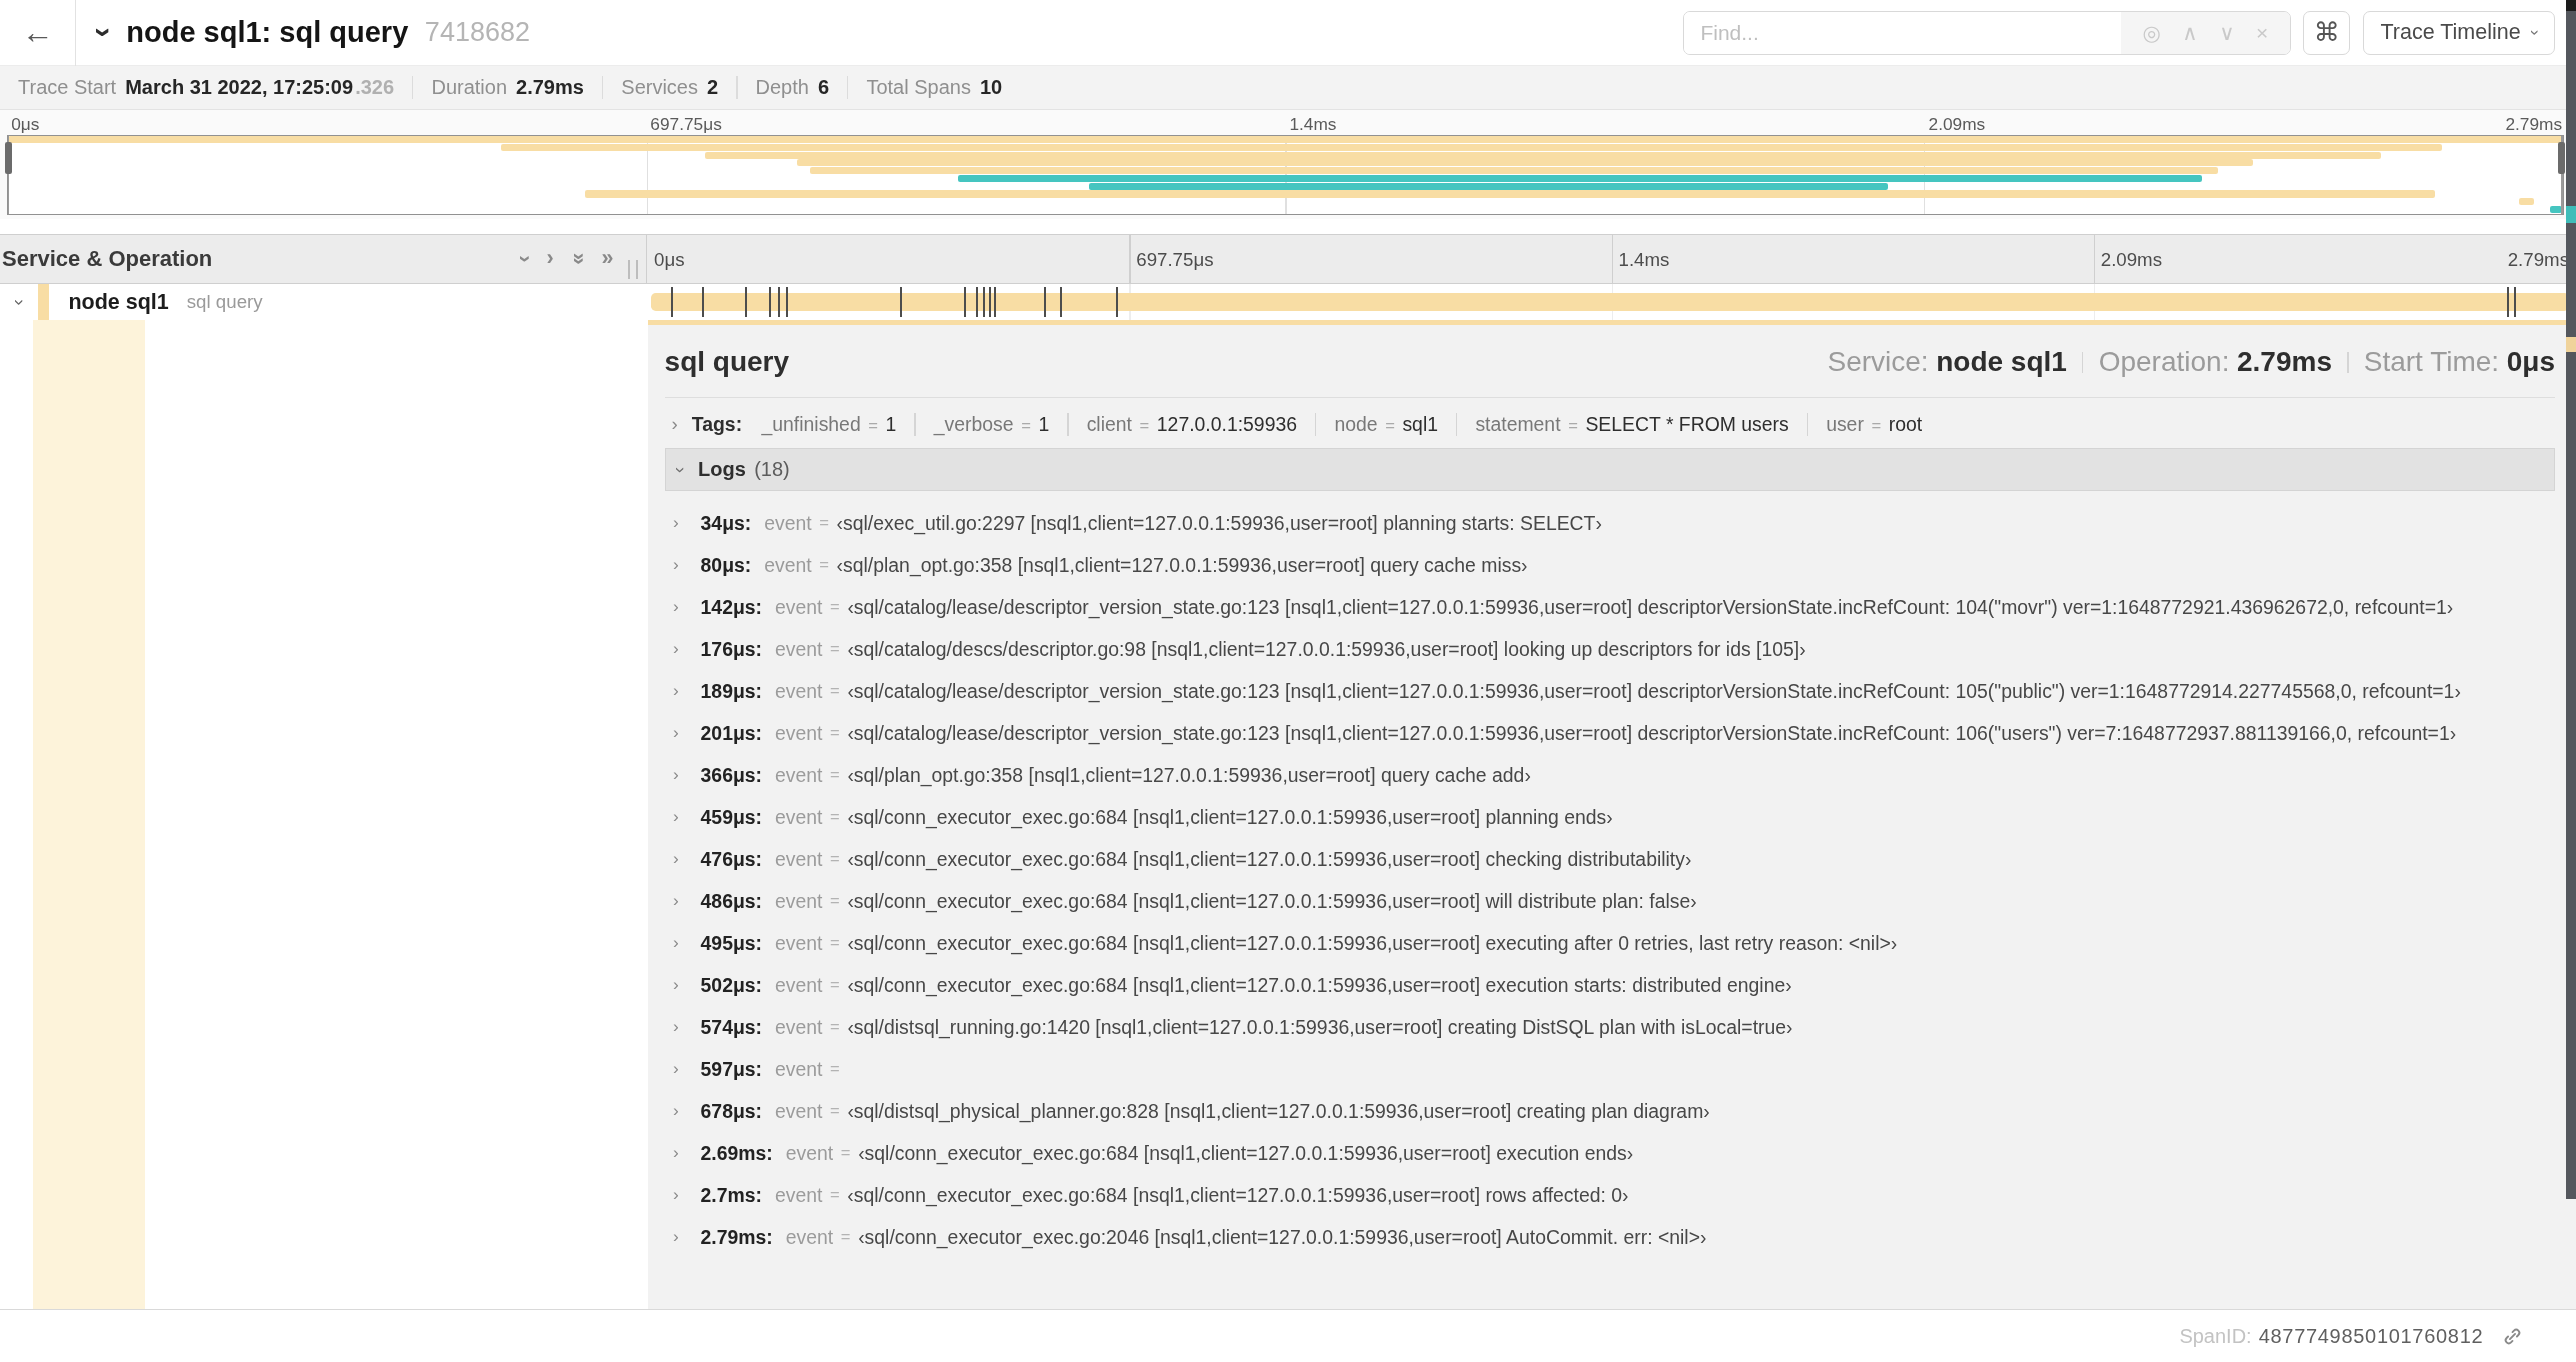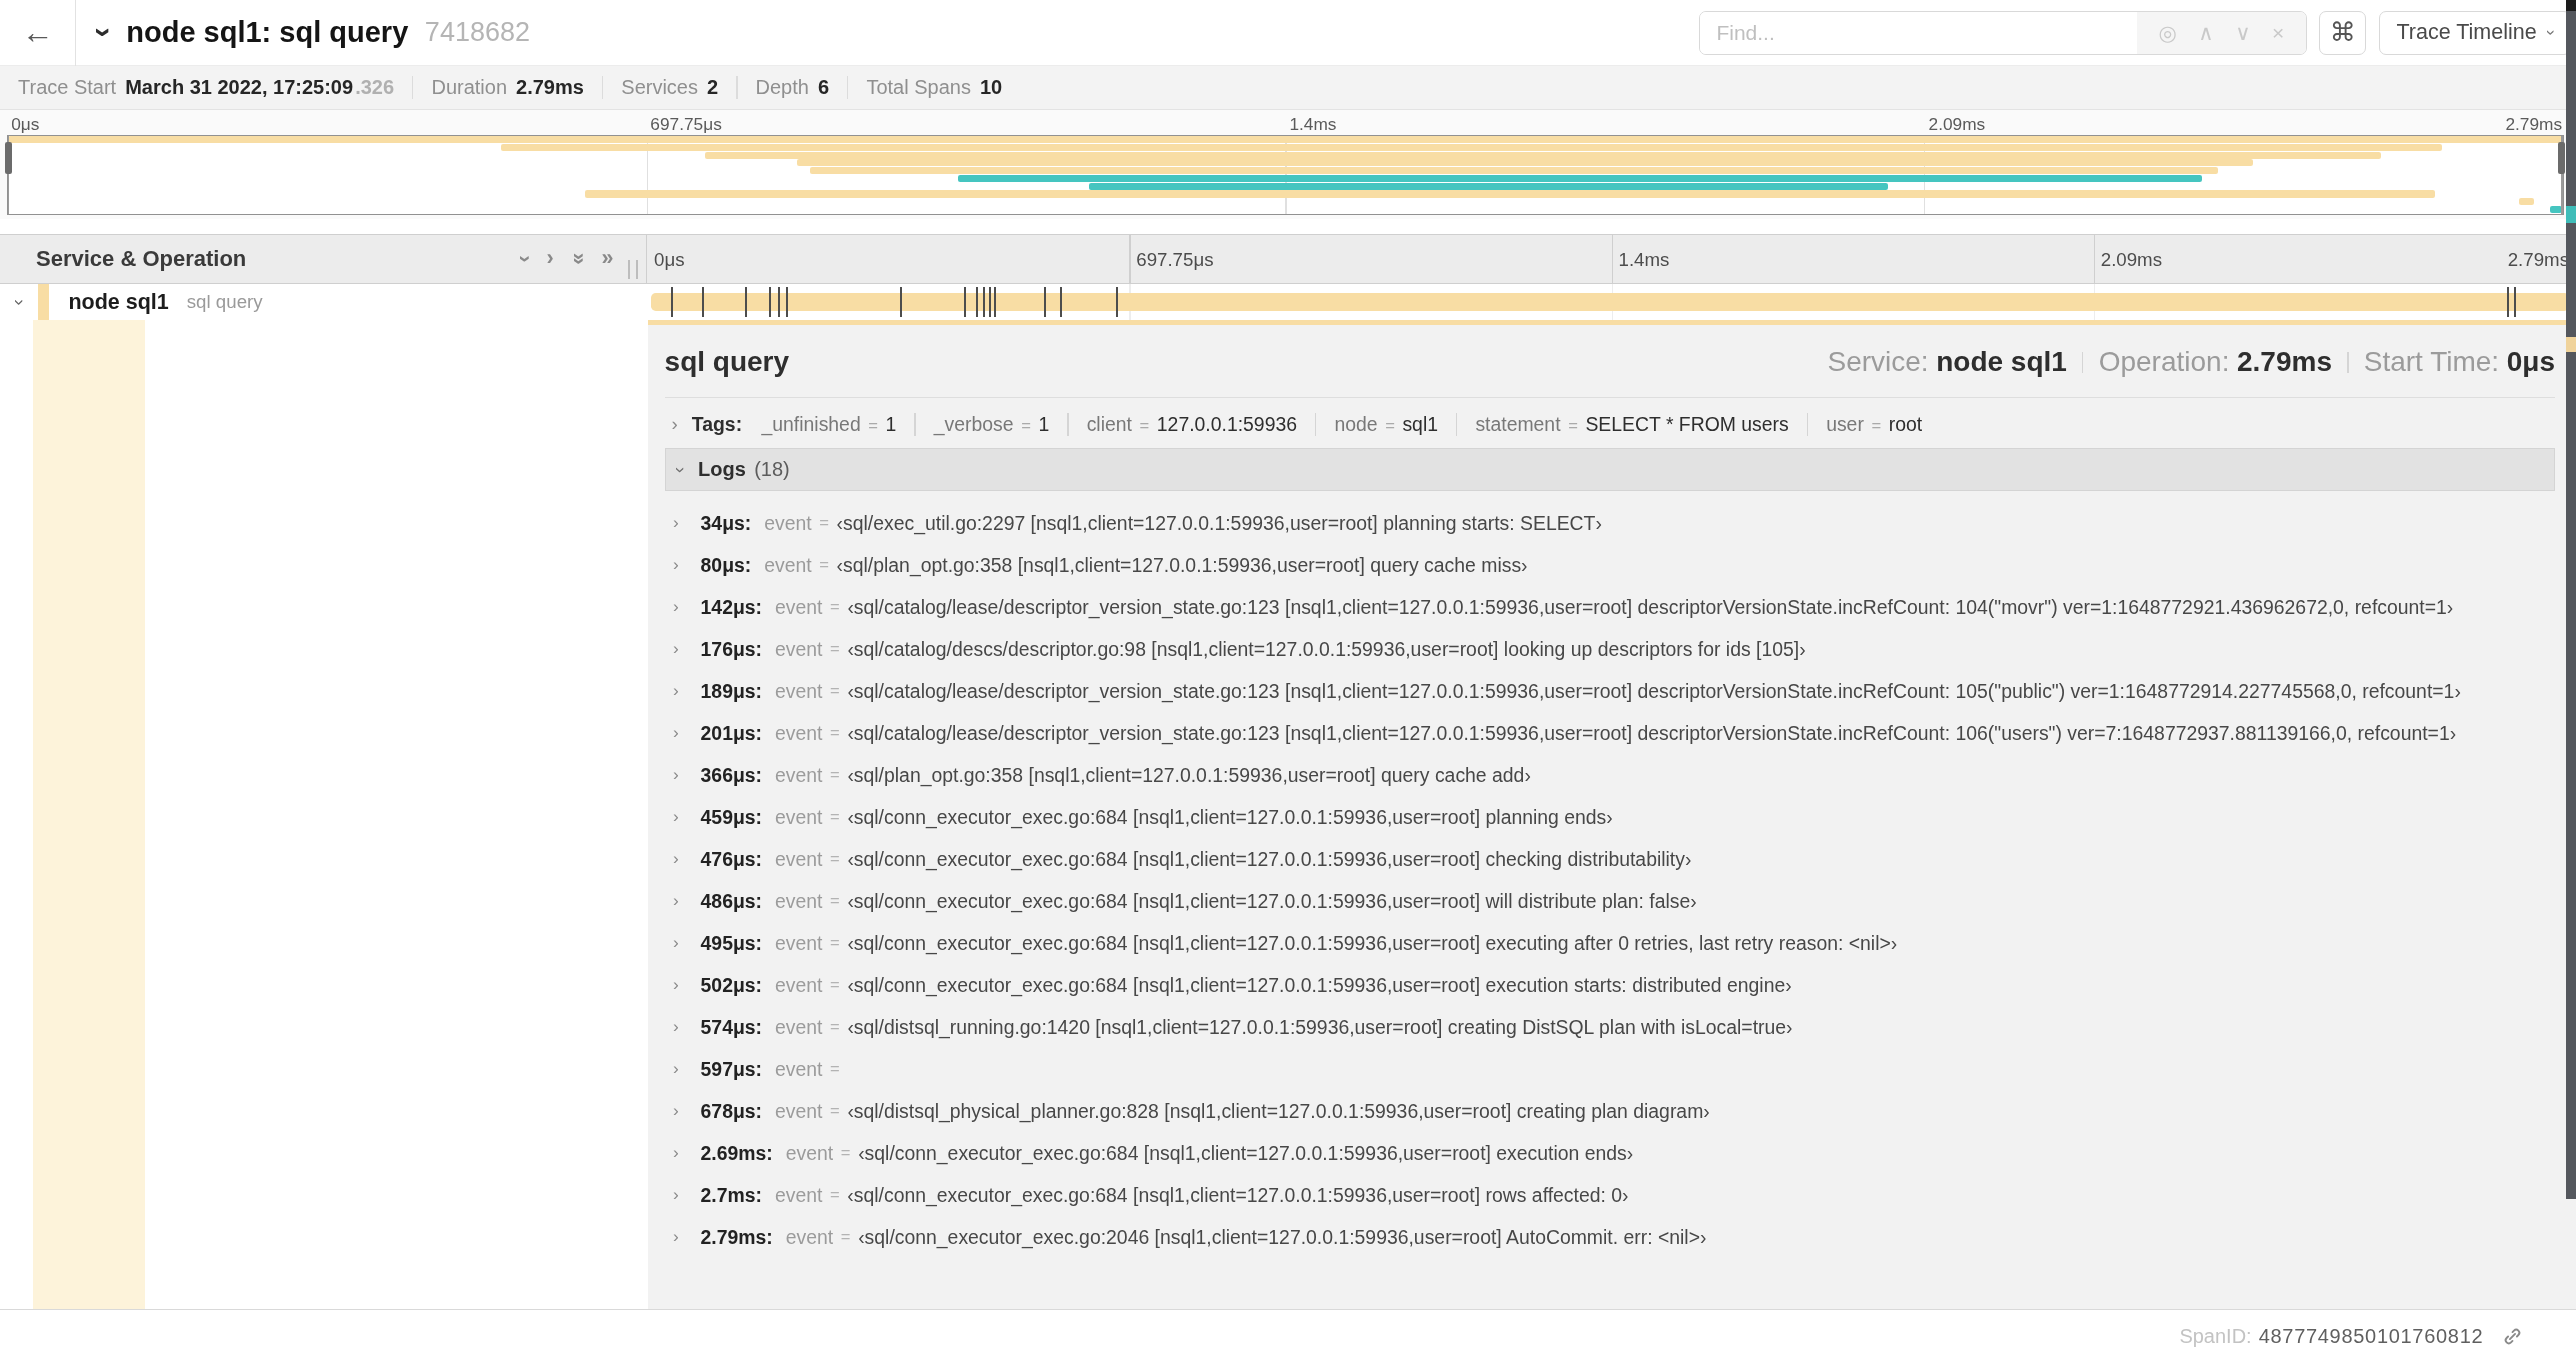--- a/index.html
+++ b/index.html
@@ -11,21 +11,21 @@
   .topbar { height:66px; display:flex; align-items:center; background:#fff; border-bottom:0.7px solid #ececec; }
   .back { width:76px; height:66px; display:flex; align-items:center; justify-content:center;
     border-right:1.4px solid #e2e2e2; cursor:pointer; flex:none; }
   .back .ico { font-size:32px; color:#595959; }
   .titlebox { display:flex; align-items:center; margin-left:23.5px; gap:16.6px; flex:1; min-width:0; }
   .chev { display:inline-block; color:#595959; line-height:1; }
   .rot { transform:rotate(90deg); }
   .title-chev { font-size:30.5px; font-weight:bold; color:#2d2d2d; }
   .title { font-size:29px; font-weight:bold; color:#151515; white-space:nowrap; }
   .traceid { font-size:27px; color:#b5b5b5; white-space:nowrap; }
-  .topbar-right { display:flex; gap:12.5px; margin-right:5px; flex:none; }
+  .topbar-right { display:flex; gap:12.5px; margin-right:21px; flex:none; }
   .findbox { display:flex; width:608px; height:44px; border:1.4px solid #d9d9d9; border-radius:7px;
     overflow:hidden; background:#fff; }
   .find-input { flex:1; border:none; outline:none; padding:0 16.6px; font-size:21px; color:#333;
     font-family:inherit; background:#fff; }
   .find-input::placeholder { color:#bfbfbf; }
   .find-suffix { width:169px; background:#f5f5f5; display:flex; align-items:center; justify-content:space-evenly; }
   .fico { font-size:21px; color:#c9c9c9; cursor:pointer; }
   .sqbtn { width:47px; height:44px; border:1.4px solid #d9d9d9; border-radius:7px; background:#fff;
     font-size:26px; color:#555; display:flex; align-items:center; justify-content:center; cursor:pointer; font-family:inherit; }
   .ttbtn { height:44px; border:1.4px solid #d9d9d9; border-radius:7px; background:#fff; font-size:21.5px;
@@ -52,21 +52,21 @@
   .mm-row { flex:1; position:relative; }
   .mm-bar { position:absolute; top:0; bottom:0.7px; border-radius:2.1px; }
   .scrubline { position:absolute; top:0; bottom:0; width:1.4px; background:#9a9a9a; cursor:ew-resize; }
   .scrubline.l { left:0; } .scrubline.r { right:0; }
   .scrubhandle { position:absolute; top:5.5px; width:7px; height:32px; background:#6b6b6b; border-radius:2.1px; }
   .scrubline.l .scrubhandle { left:-2.8px; } .scrubline.r .scrubhandle { right:-2.8px; }
 
   
   .sechead { margin-top:15.2px; height:50px; display:flex; background:#ececec;
     border-top:1.4px solid #cfcfcf; border-bottom:1.4px solid #cfcfcf; }
-  .sechead-left { width:647px; flex:none; display:flex; align-items:center; padding-left:36px;
+  .sechead-left { width:647px; flex:none; display:flex; align-items:center; padding-left:2px;
     border-right:1.4px solid #cfcfcf; }
   .sechead-title { font-size:22px; font-weight:bold; color:#3a3a3a; flex:1; }
   .hico { font-size:21.5px; color:#8a8a8a; margin:0 9px; cursor:pointer; font-weight:bold; }
   .resizer { width:9.7px; height:19.4px; border-left:2.1px solid #bdbdbd; border-right:2.1px solid #bdbdbd;
     margin:0 8.3px 0 5.5px; align-self:flex-end; margin-bottom:4.2px; cursor:col-resize; }
   .sechead-right { flex:1; position:relative; font-size:18.7px; color:#4c4c4c; }
   .tgrid { position:absolute; top:0; bottom:0; width:1.4px; background:#cfcfcf; }
   .tlabel { position:absolute; top:14px; padding-left:7px; white-space:nowrap; }
   .tlabel.end { right:7px; padding-left:0; }
 

